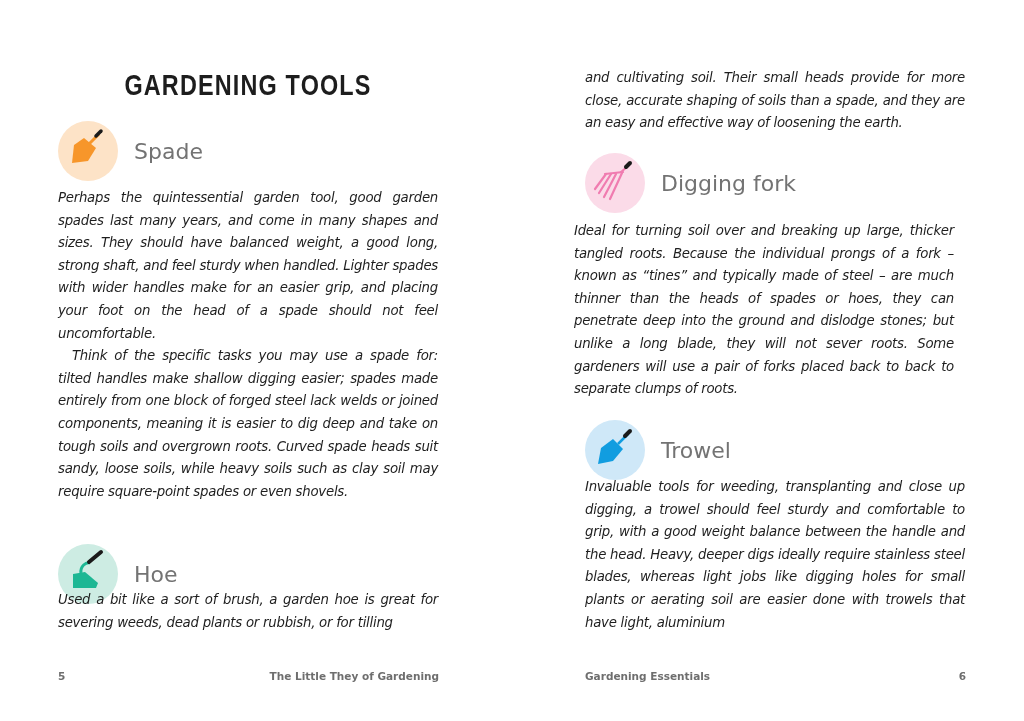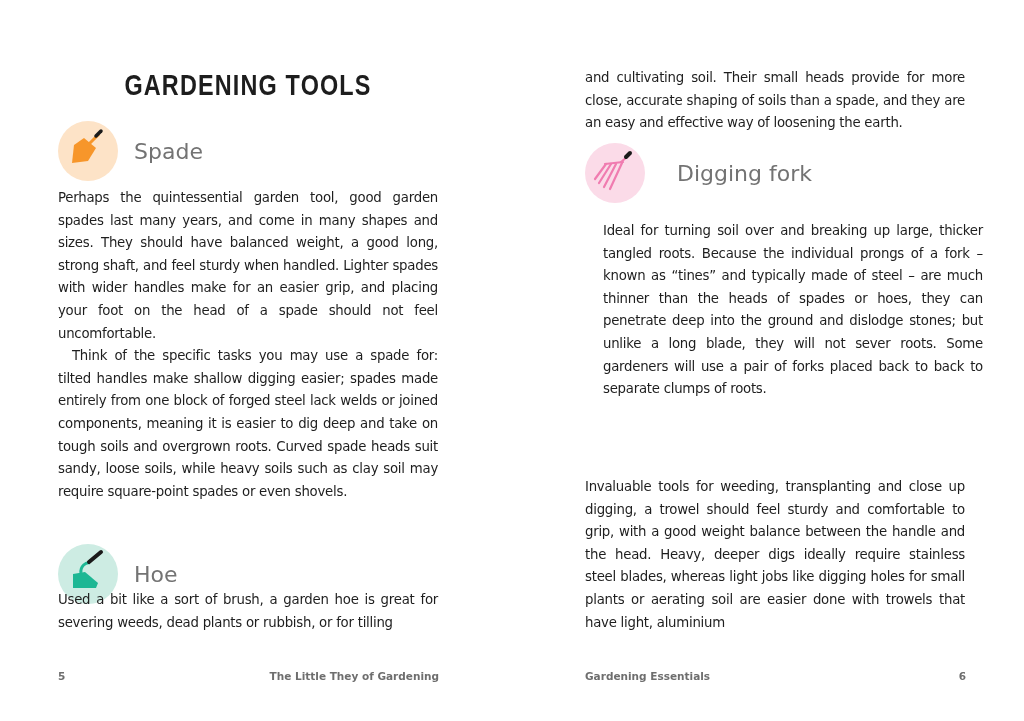--- a/index.html
+++ b/index.html
@@ -16,21 +16,21 @@
 
     .section-head { position: absolute; display: flex; align-items: center; }
     .icon-circle { width: 60px; height: 60px; border-radius: 50%; position: relative; flex: 0 0 60px; }
     .icon-circle svg { position: absolute; left: 0; top: 0; width: 60px; height: 60px; }
     .section-title { margin-left: 16px; font-family: "DejaVu Sans", sans-serif; font-size: 22px; color: #737373; font-weight: 400; }
 
     .body-text {
       position: absolute; width: 380px; font-family: "DejaVu Sans", sans-serif; font-size: 13.3px;
       line-height: 22.6px; text-align: justify; color: #1e1e1e; letter-spacing: -0.25px;
     }
-    .body-text p { margin: 0; }
+    .body-text p { margin: 0; font-style: italic; }
     .body-text p.indent { text-indent: 14px; }
 
     .footer { position: absolute; top: 670px; font-family: "DejaVu Sans", sans-serif; font-size: 10.5px; font-weight: 700; color: #6e6e6e; }
   </style>
 </head>
 <body>
 
 <div class="page page-left">
   <div class="chapter-title">GARDENING TOOLS</div>
 
@@ -65,39 +65,49 @@
 
   <div class="footer" style="left:58px;">5</div>
   <div class="footer" style="right:73px;">The Little They of Gardening</div>
 </div>
 
 <div class="page page-right">
   <div class="body-text" style="left:73px; top:67px;">
     <p>and cultivating soil. Their small heads provide for more close, accurate shaping of soils than a spade, and they are an easy and effective way of loosening the earth.</p>
   </div>
 
-  <div class="section-head" style="left:73px; top:143px;gap:16px;">
+  <div class="section-head" style="left:73px; top:153px;">
     <div class="icon-circle" style="background:#fbdbe8;">
       <svg viewBox="0 0 60 60">
         <g stroke="#f07cb0" stroke-width="2.2" fill="none" stroke-linecap="round">
           <path d="M20 21 L38 19"></path>
           <path d="M21 21 L10 36"></path>
           <path d="M26 21 L14 40"></path>
           <path d="M31 21 L19 44"></path>
           <path d="M37 20 L25 46"></path>
           <path d="M36 19 L42 14"></path>
         </g>
         <path d="M41 14 L45 10" stroke="#1a1a1a" stroke-width="4" stroke-linecap="round"></path>
       </svg>
     </div>
     <div class="section-title">Digging fork</div>
   </div>
-  <div class="body-text" style="left:91px; top:220px;">
+  <div class="body-text" style="left:62px; top:220px;">
     <p>Ideal for turning soil over and breaking up large, thicker tangled roots. Because the individual prongs of a fork – known as “tines” and typically made of steel – are much thinner than the heads of spades or hoes, they can penetrate deep into the ground and dislodge stones; but unlike a long blade, they will not sever roots. Some gardeners will use a pair of forks placed back to back to separate clumps of roots.</p>
   </div>
 
+  <div class="section-head" style="left:73px; top:420px;">
+    <div class="icon-circle" style="background:#cfe8f8;">
+      <svg viewBox="0 0 60 60">
+        <path d="M13 44 L16 28 L28 19 L38 29 L28 41 Z" fill="#119de0"></path>
+        <path d="M33 24 L43 14" stroke="#119de0" stroke-width="2.5"></path>
+        <path d="M40 16 L45 11" stroke="#1a1a1a" stroke-width="4" stroke-linecap="round"></path>
+      </svg>
+    </div>
+    <div class="section-title">Trowel</div>
+  </div>
   <div class="body-text" style="left:73px; top:476px;">
     <p>Invaluable tools for weeding, transplanting and close up digging, a trowel should feel sturdy and comfortable to grip, with a good weight balance between the handle and the head. Heavy, deeper digs ideally require stainless steel blades, whereas light jobs like digging holes for small plants or aerating soil are easier done with trowels that have light, aluminium</p>
   </div>
 
   <div class="footer" style="left:73px;text-align:right;">Gardening Essentials</div>
   <div class="footer" style="right:58px;">6</div>
 </div>
 
 </body></html>

